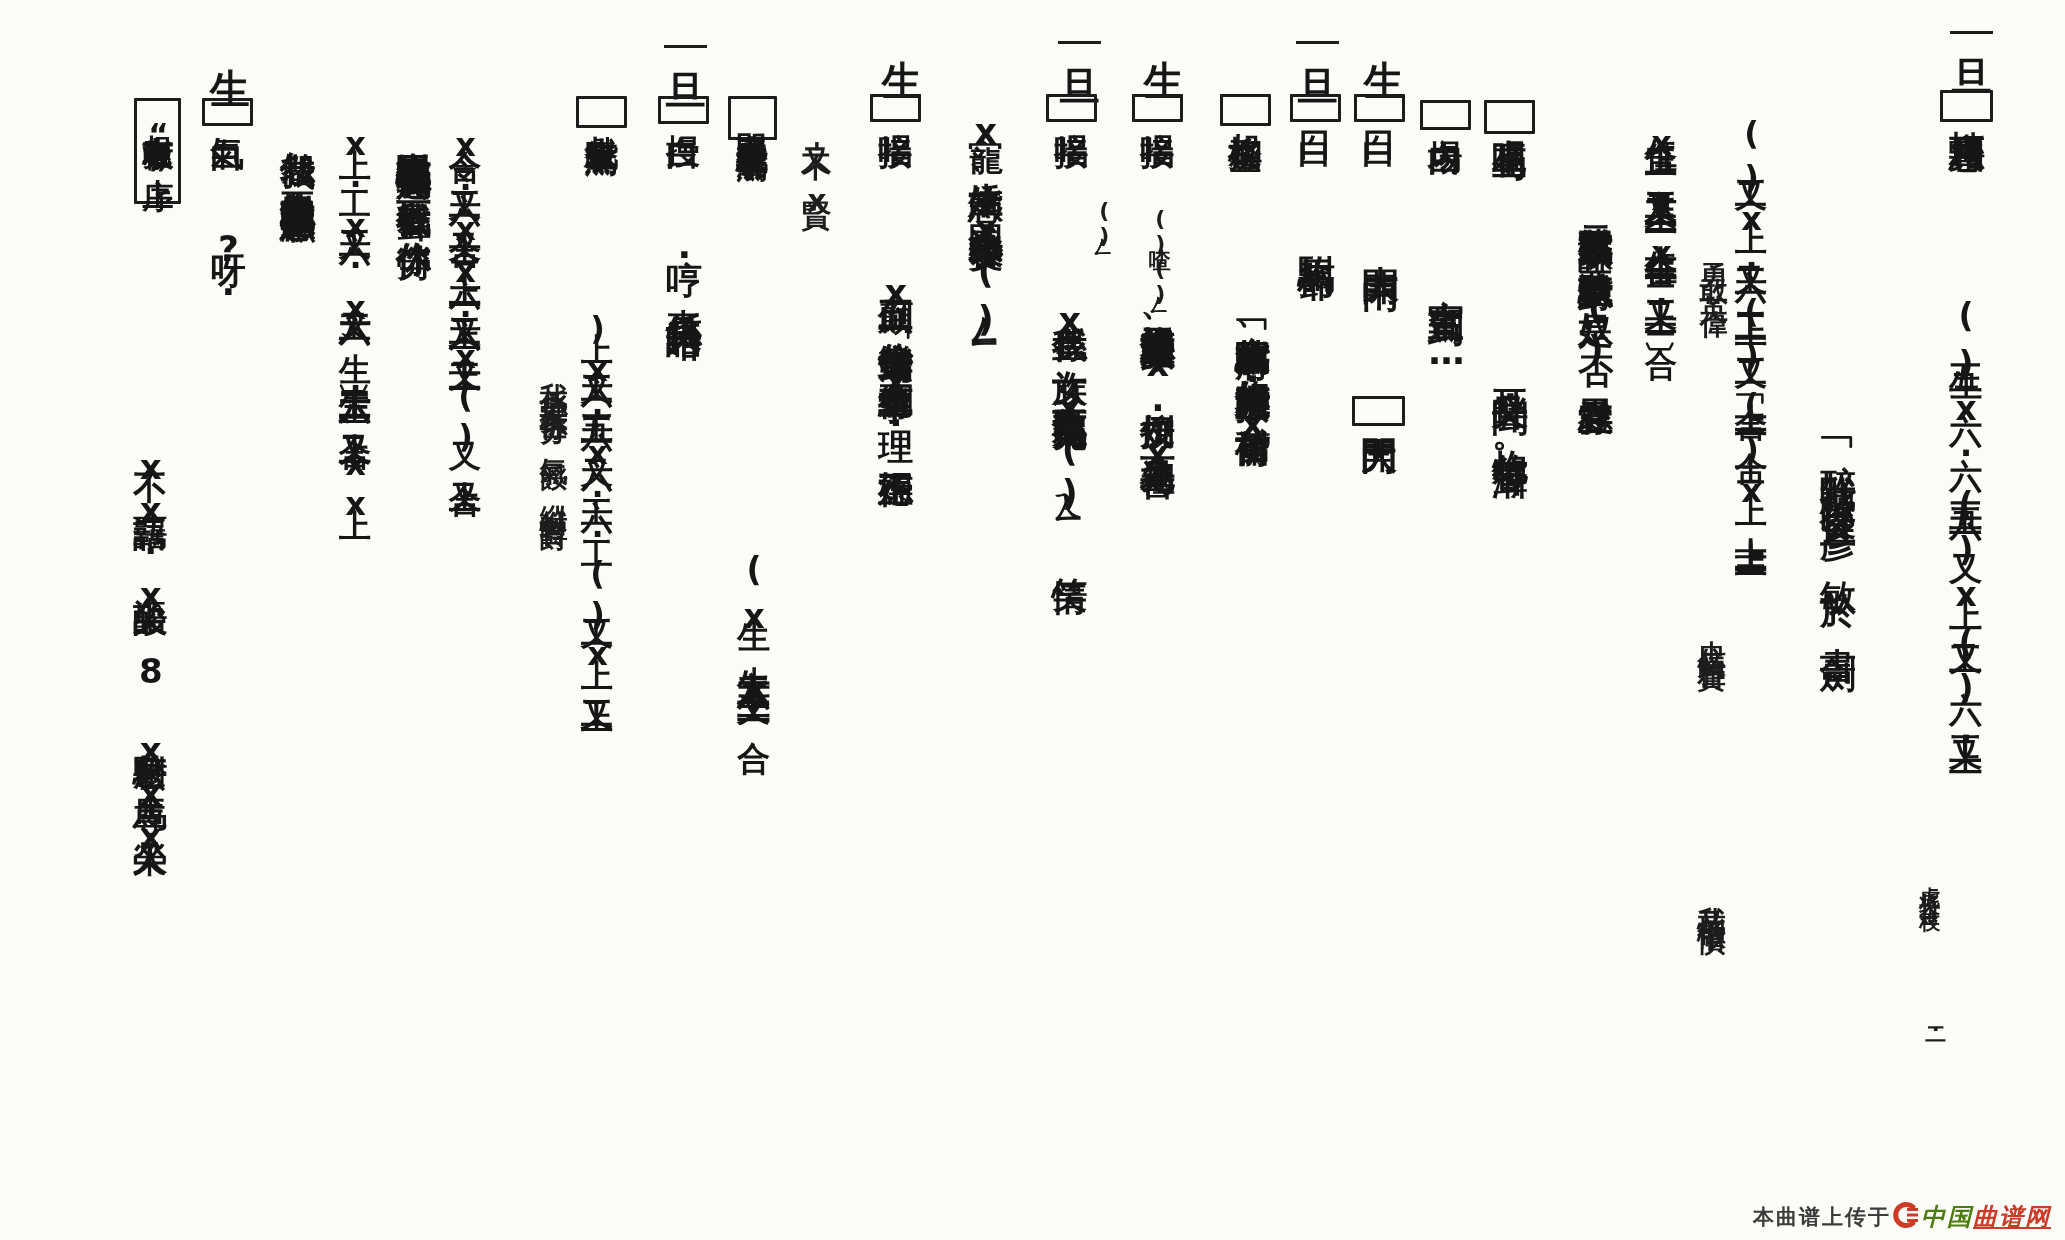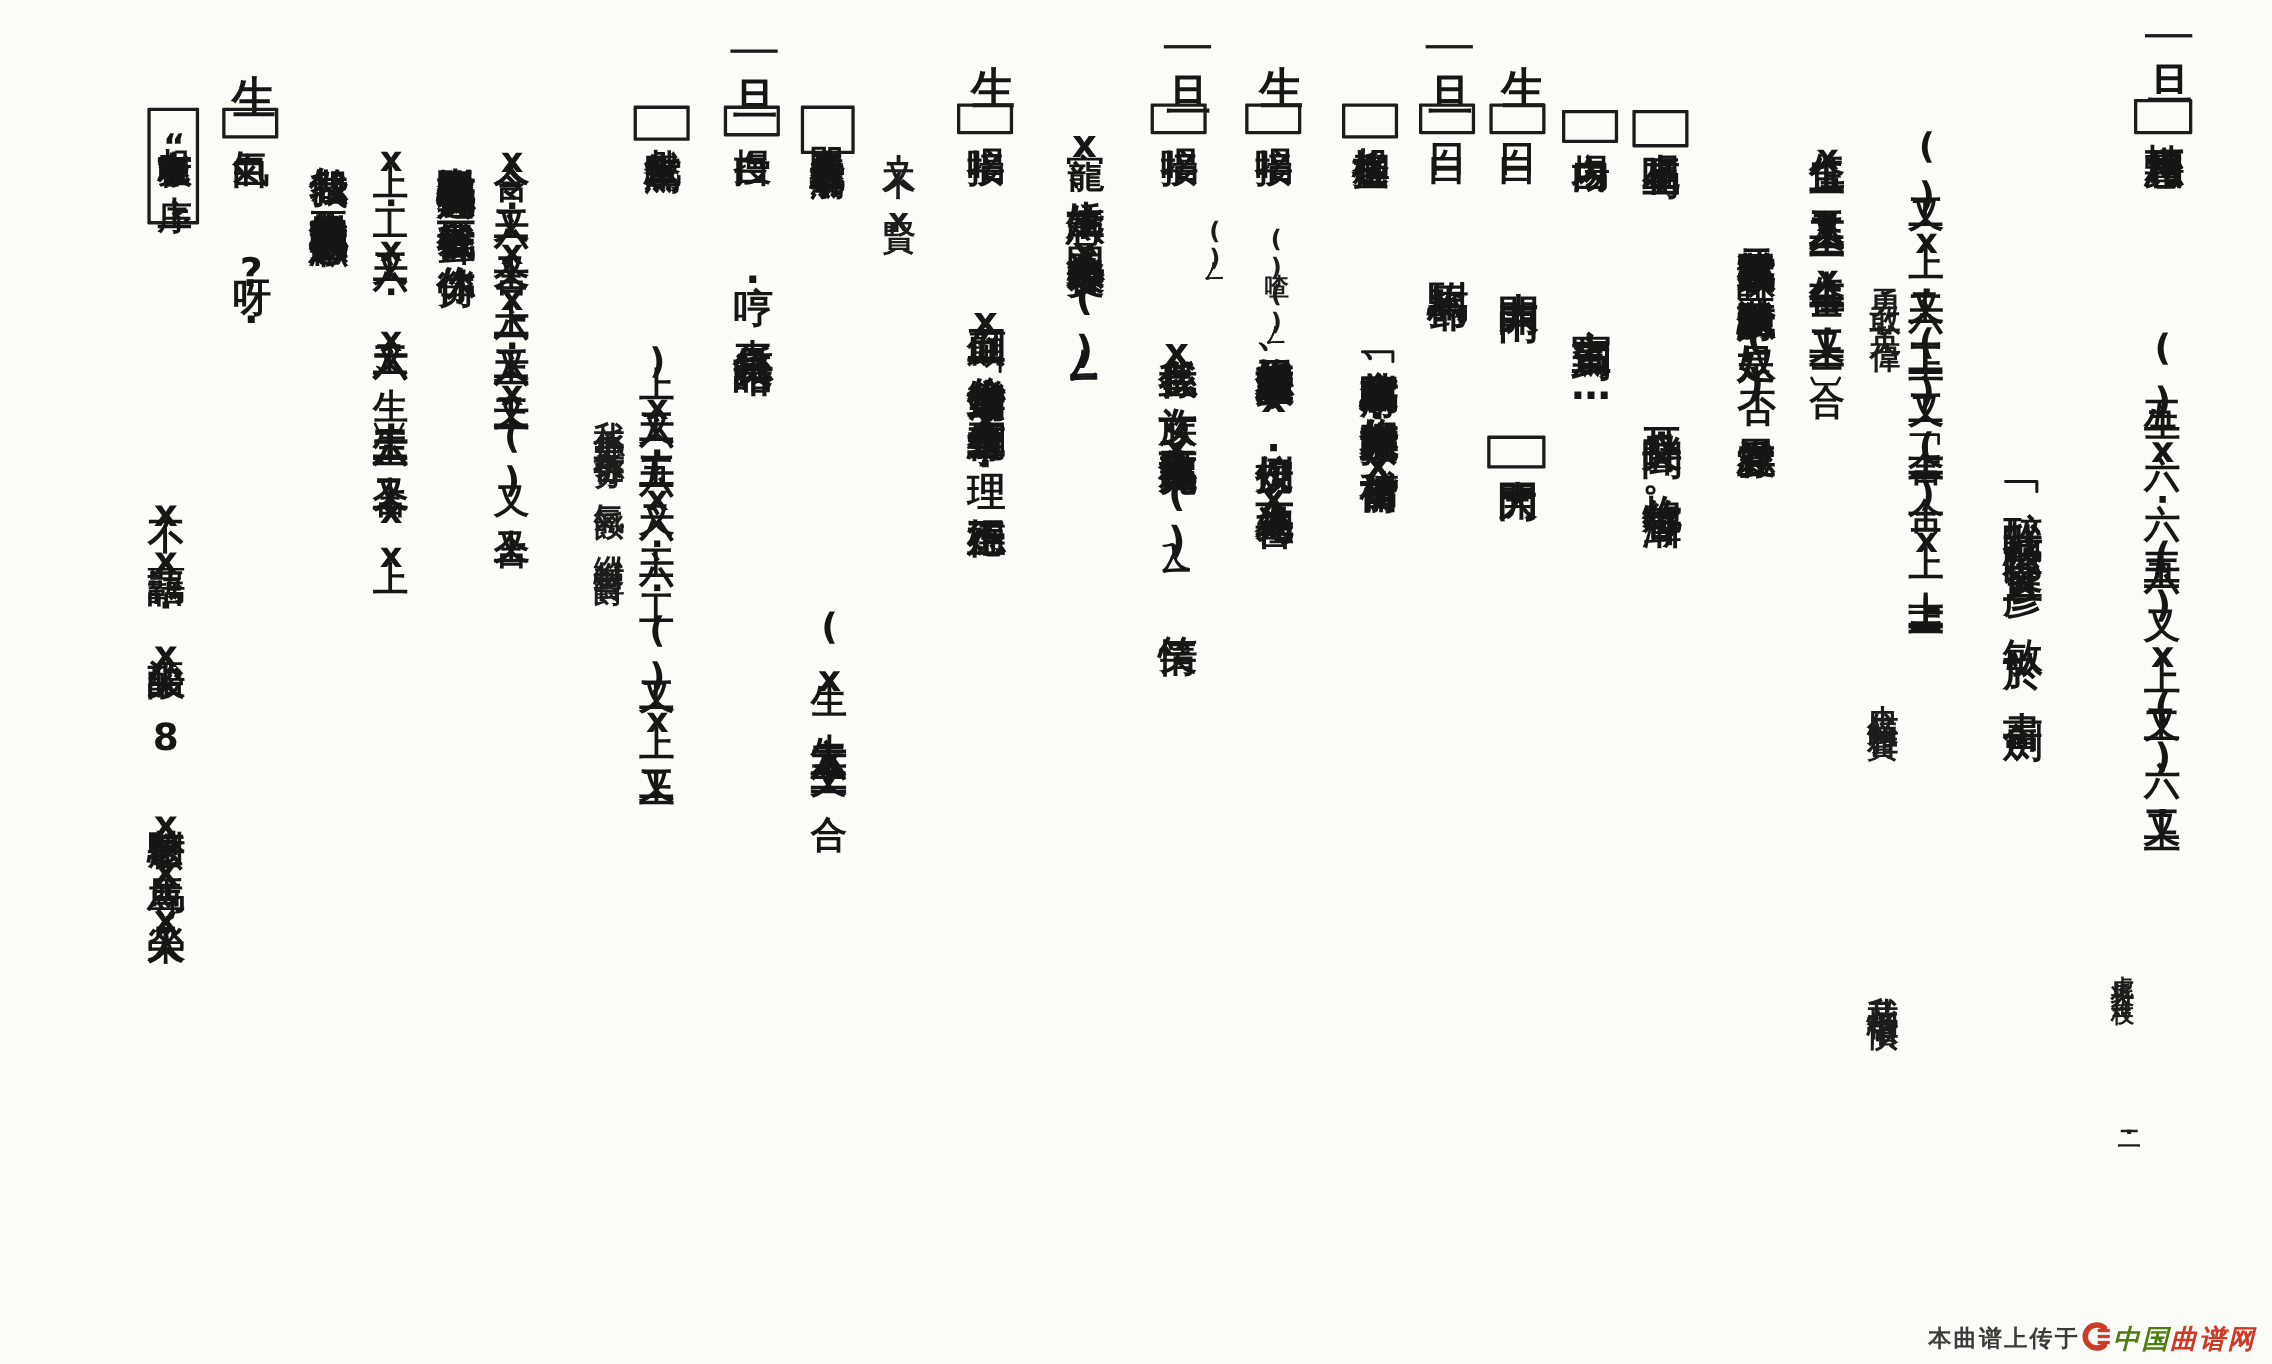--- a/index.html
+++ b/index.html
@@ -27,21 +27,21 @@
   .seg.header.ul{border-bottom:3px solid #1c1c1c;padding-bottom:5px;}
   .seg.small{color:#1d1d1d;font-weight:600;}
   #watermark{
     position:absolute;right:14px;bottom:6px;
     display:flex;align-items:center;gap:0;
     font-family:"DejaVu Sans",sans-serif;
   }
   #wm-prefix{font-size:21px;color:#3c3c3c;font-weight:700;letter-spacing:2px;}
   #wm-site{font-size:24px;font-weight:800;font-style:italic;letter-spacing:2px;}
   #wm-site .cn{color:#4d7c0f;}
-  #wm-site .qp{color:#cd3a26;}
+  #wm-site .qp{color:#cd3a26;text-decoration:underline;}
   #wm-logo{display:inline-block;}
 </style>
 </head>
 <body>
 
 <div id="score-scan">
     <div class="seg header ul" style="left: 1950px; top: 26px; font-size: 40px; letter-spacing: 0px;">旦</div>
     <div class="seg boxed" style="left: 1940px; top: 90px; font-size: 36px; letter-spacing: 2px;">轉賣相思</div>
     <div class="seg text" style="left: 1948px; top: 296px; font-size: 33px; letter-spacing: 3px;">(五生)六x六·五六工(又)上x又工(六)工又上·</div>
     <div class="seg small" style="left: 1918px; top: 870px; font-size: 21px; letter-spacing: 6px;">虎将折金枝</div>

